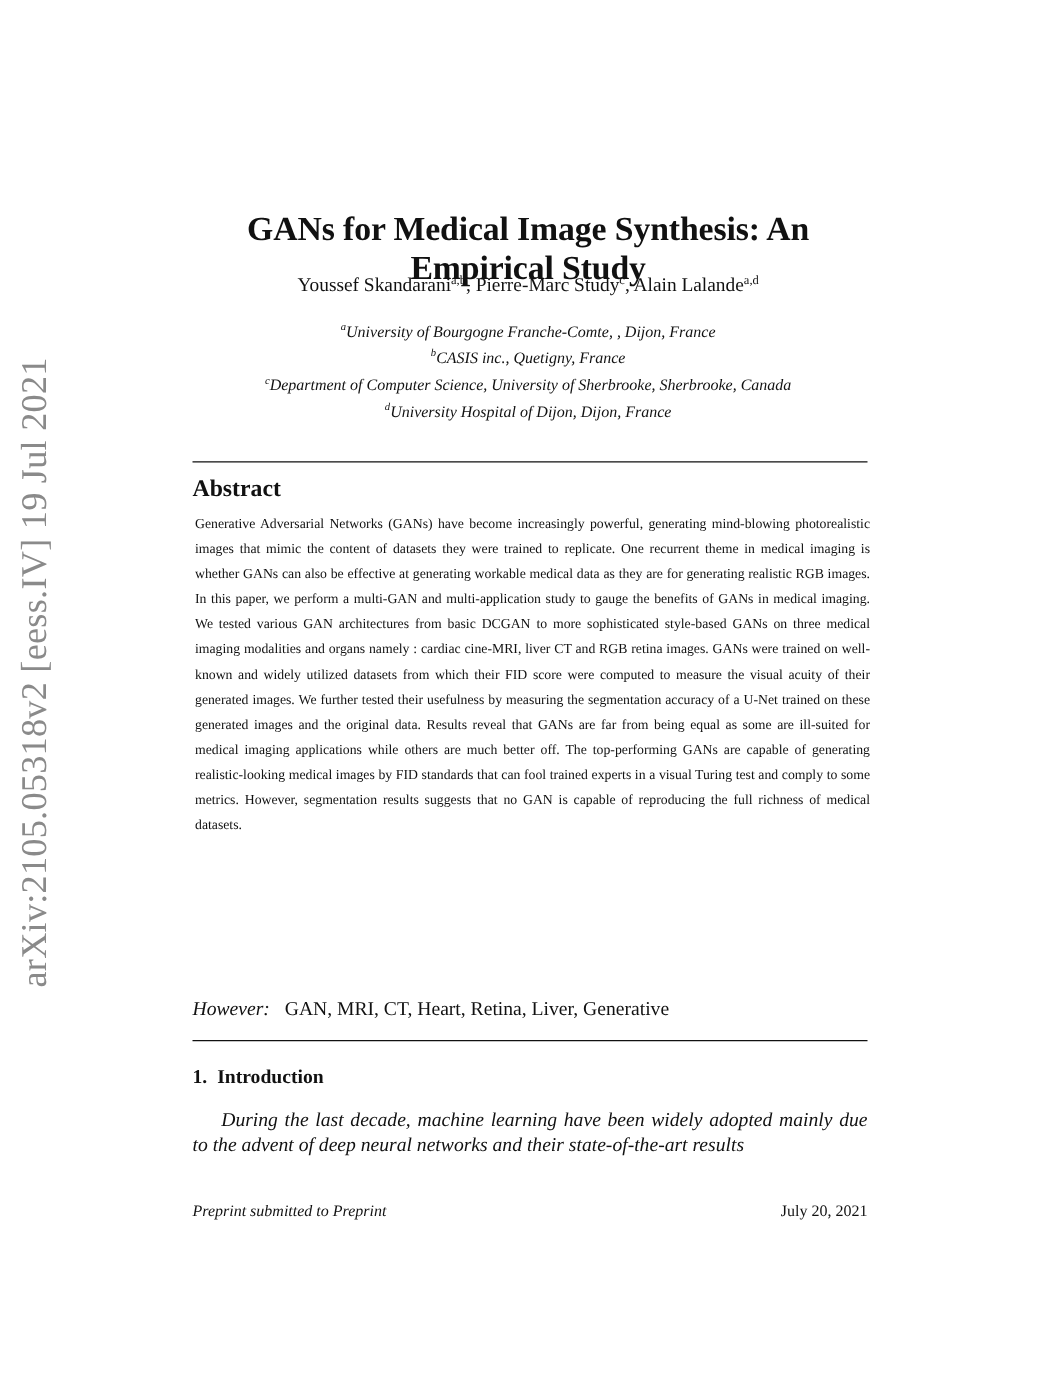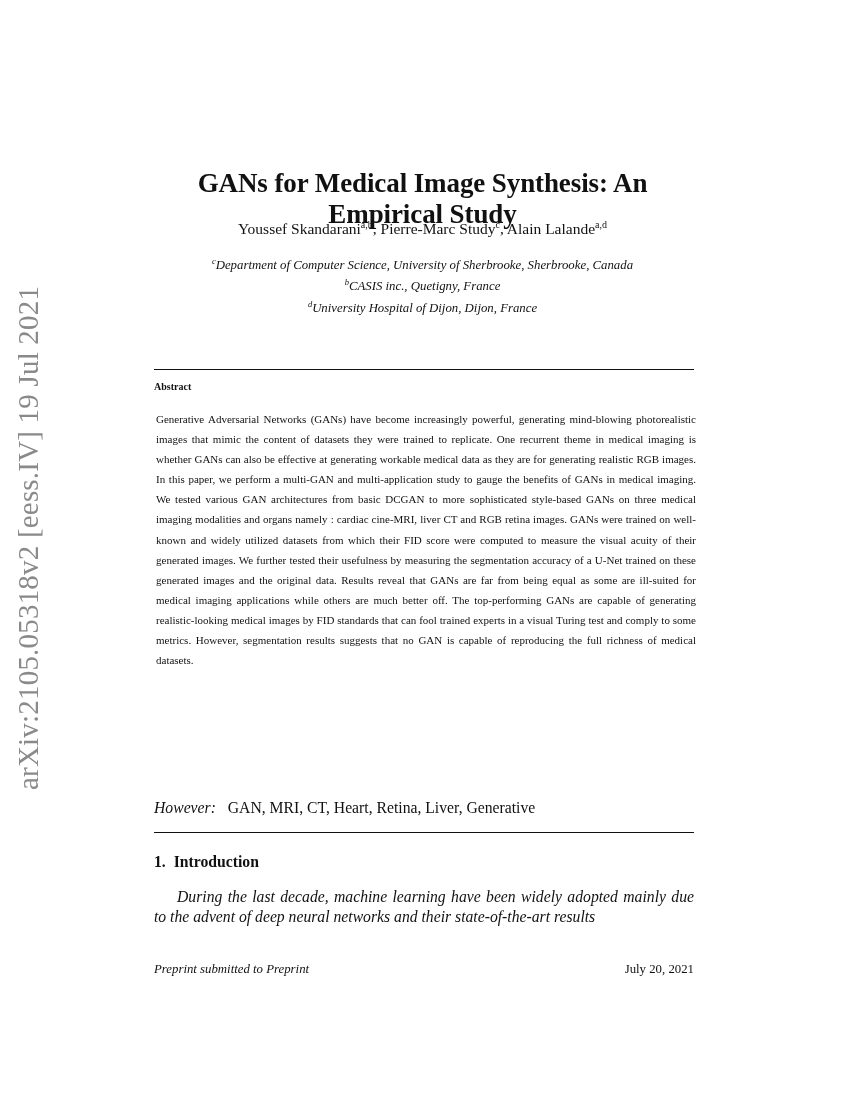--- a/index.html
+++ b/index.html
@@ -21,21 +21,21 @@
     font-size: 15.5px;
   }
   .authors sup { font-size: 10px; }
   .affils {
     position: absolute; left: 150px; top: 253px; width: 545px; text-align: center;
     font-size: 12.8px; font-style: italic; line-height: 17px;
   }
   .affils sup { font-size: 8.5px; font-style: italic; }
   .rule { position: absolute; left: 154px; width: 540px; height: 0; border-top: 1.2px solid #111; }
   .abstract-head {
-    position: absolute; left: 154px; top: 381px; font-size: 10px; font-weight: bold; margin: 0;
+    position: absolute; left: 154px; top: 381px; font-size: 19px; font-weight: bold; margin: 0;
   }
   .abstract-body {
     position: absolute; left: 156px; top: 409px; width: 540px;
     font-size: 11px; line-height: 20.1px; text-align: justify; margin: 0;
   }
   .keywords {
     position: absolute; left: 154px; top: 799px; width: 540px; font-size: 15.7px;
   }
   .keywords .kw-label { font-style: italic; margin-right: 8px; }
   .section-head {
@@ -62,22 +62,23 @@
 
   <h1 class="title">GANs for Medical Image Synthesis: An Empirical Study</h1>
 
   <div class="authors">
     <span>Youssef Skandarani</span><sup>a,b</sup><span>, </span>
     <span>Pierre-Marc Study</span><sup>c</sup><span>, </span>
     <span>Alain Lalande</span><sup>a,d</sup>
   </div>
 
   <div class="affils">
+    <div><sup>a</sup><span>University of Bourgogne Franche-Comte, , Dijon, France</span></div>
+    <div><sup>b</sup><span>CASIS inc., Quetigny, France</span></div>
     <div><sup>c</sup><span>Department of Computer Science, University of Sherbrooke, Sherbrooke, Canada</span></div>
-    <div><sup>b</sup><span>CASIS inc., Quetigny, France</span></div>
     <div><sup>d</sup><span>University Hospital of Dijon, Dijon, France</span></div>
   </div>
 
   <div class="rule" style="top:369px;"></div>
 
   <h2 class="abstract-head">Abstract</h2>
   <p class="abstract-body">Generative Adversarial Networks (GANs) have become increasingly powerful, generating mind-blowing photorealistic images that mimic the content of datasets they were trained to replicate. One recurrent theme in medical imaging is whether GANs can also be effective at generating workable medical data as they are for generating realistic RGB images. In this paper, we perform a multi-GAN and multi-application study to gauge the benefits of GANs in medical imaging. We tested various GAN architectures from basic DCGAN to more sophisticated style-based GANs on three medical imaging modalities and organs namely : cardiac cine-MRI, liver CT and RGB retina images. GANs were trained on well-known and widely utilized datasets from which their FID score were computed to measure the visual acuity of their generated images. We further tested their usefulness by measuring the segmentation accuracy of a U-Net trained on these generated images and the original data. Results reveal that GANs are far from being equal as some are ill-suited for medical imaging applications while others are much better off. The top-performing GANs are capable of generating realistic-looking medical images by FID standards that can fool trained experts in a visual Turing test and comply to some metrics. However, segmentation results suggests that no GAN is capable of reproducing the full richness of medical datasets.</p>
 
   <div class="keywords">
     <span class="kw-label">However:</span>

